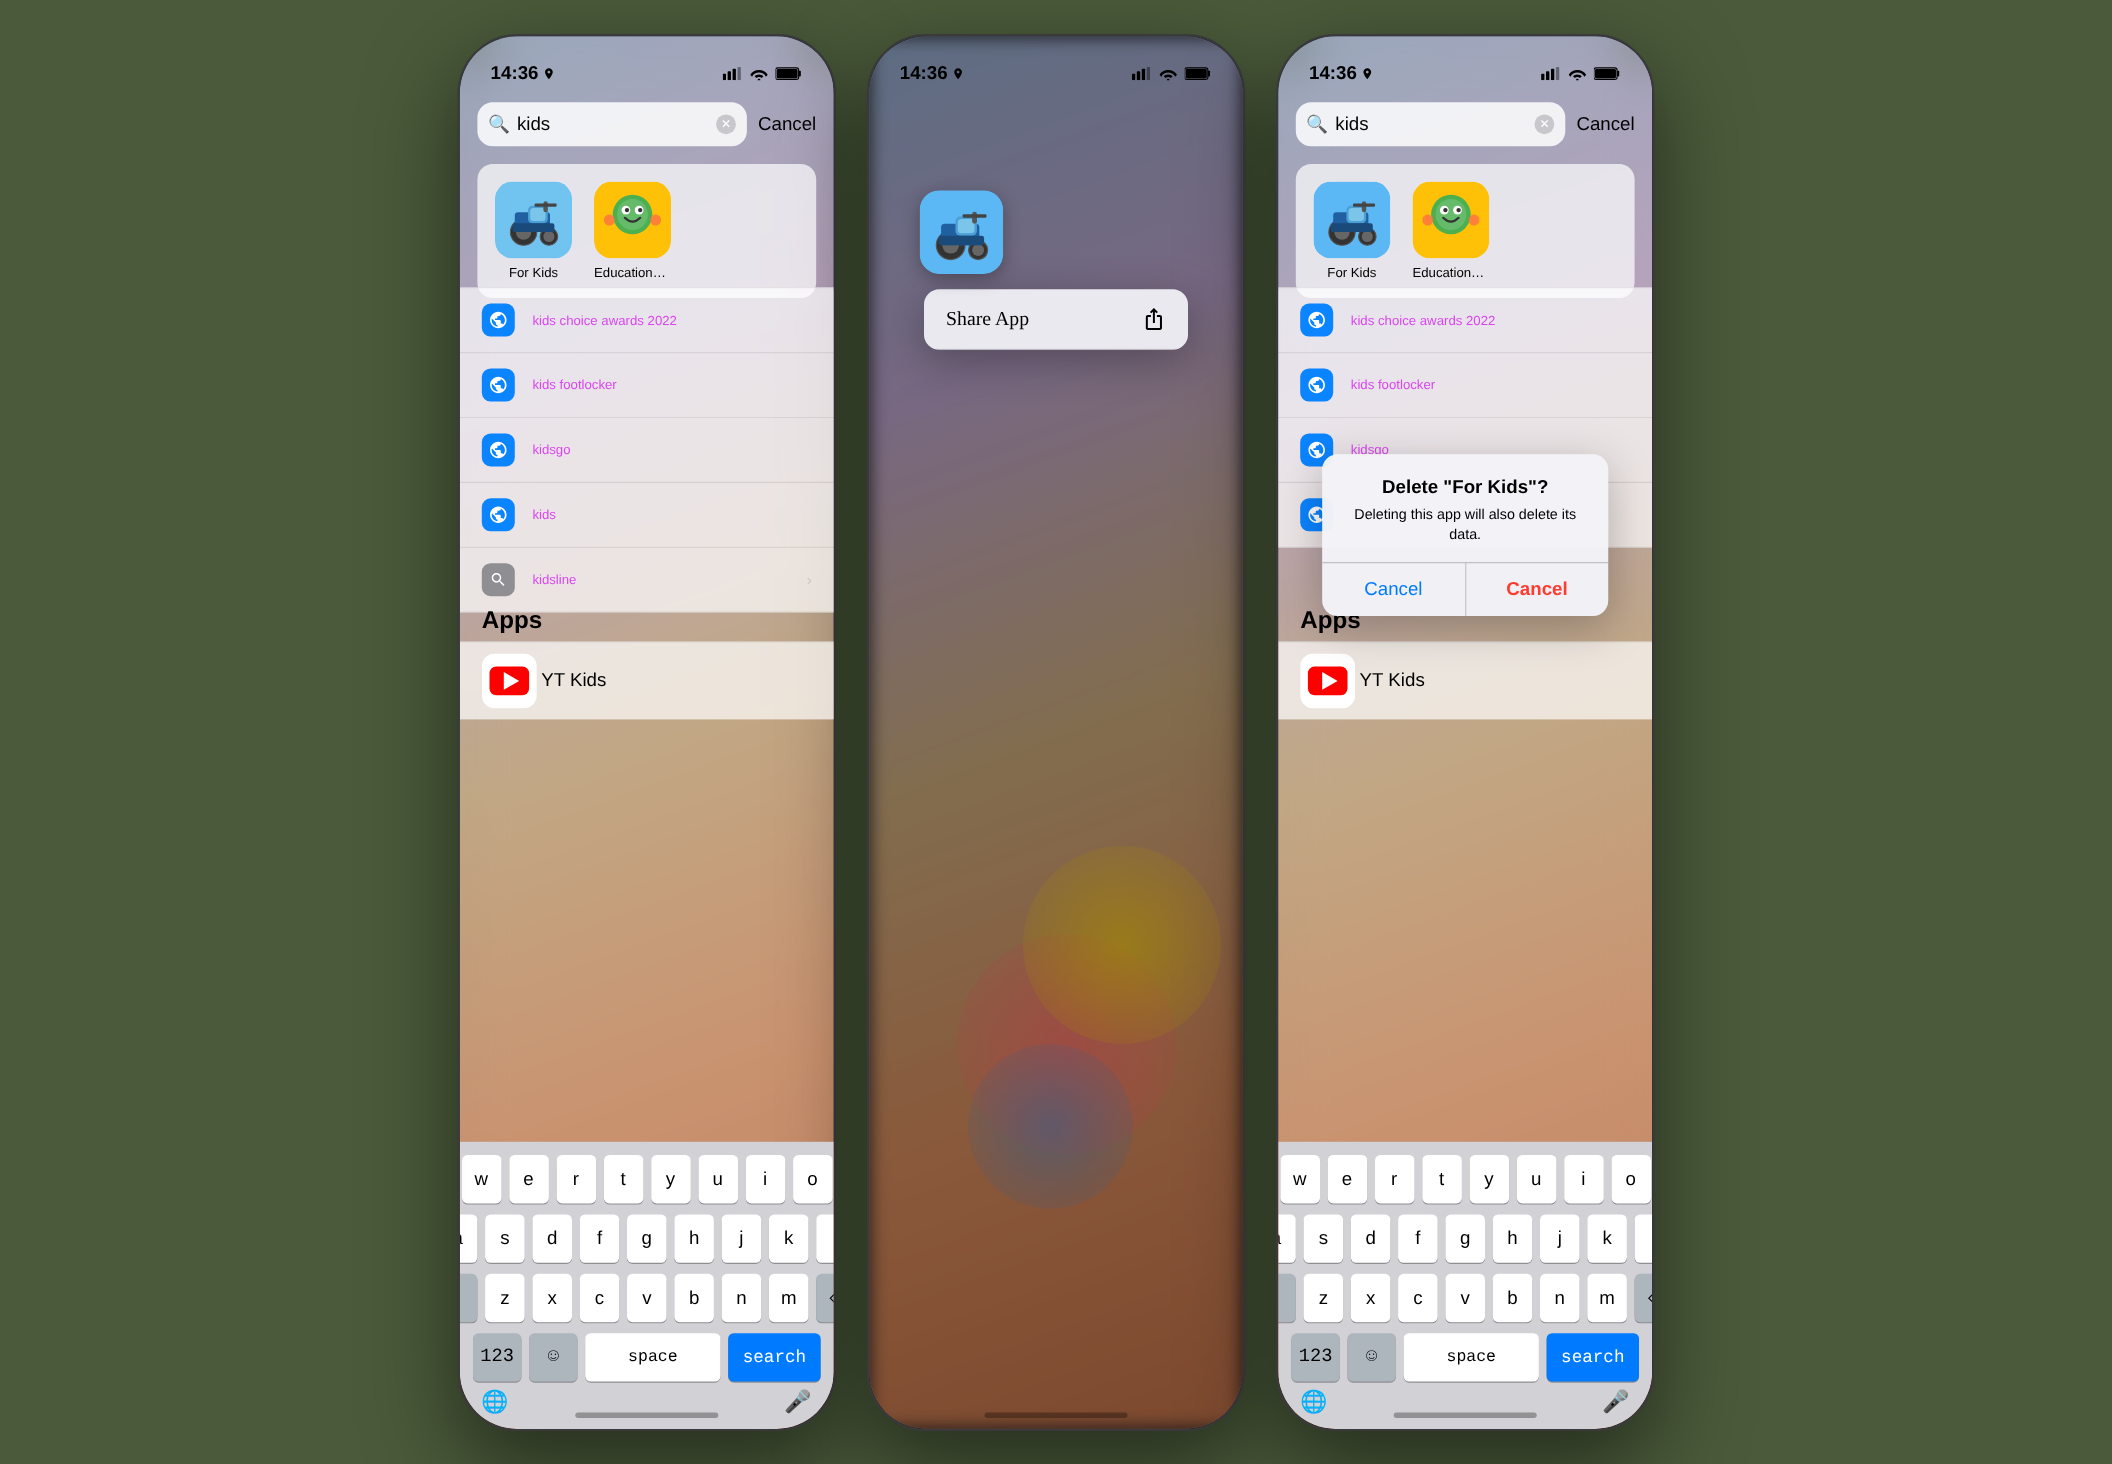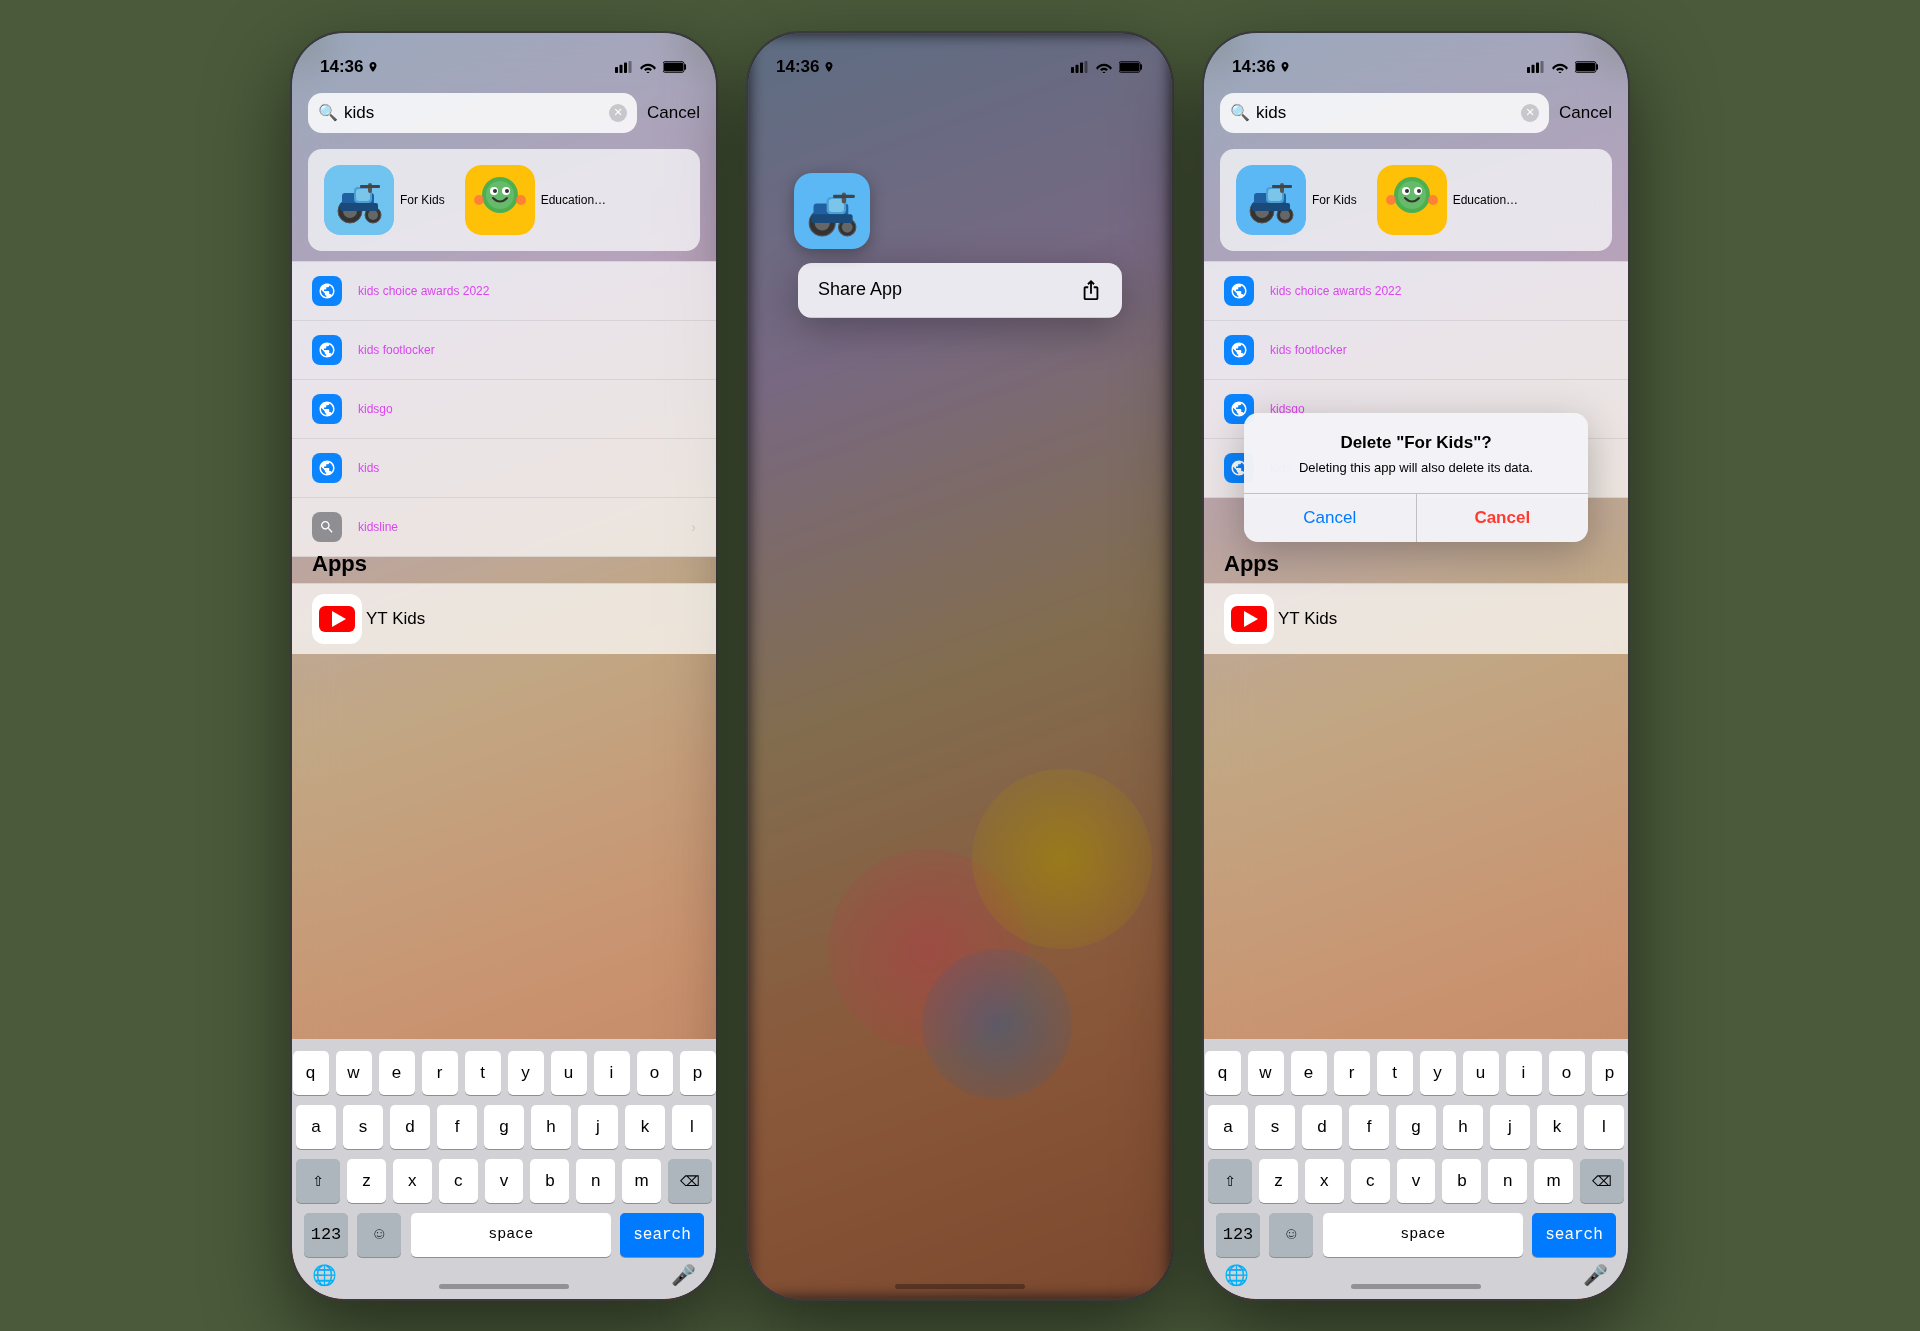--- a/index.html
+++ b/index.html
@@ -9,21 +9,21 @@
       background: #4a5a3a;
       display: flex;
       align-items: center;
       justify-content: center;
       gap: 28px;
       font-family: -apple-system, 'SF Pro Display', 'Helvetica Neue', sans-serif;
       overflow: hidden;
     }
 
     .phone-frame {
-      width: 428px;
+      width: 344px;
       height: 1270px;
       background: #1c1c1e;
       border-radius: 54px;
       border: 2px solid #3a3a3c;
       position: relative;
       overflow: hidden;
       box-shadow: 0 30px 80px rgba(0,0,0,0.5), inset 0 0 0 1px rgba(255,255,255,0.1);
     }
 
     
@@ -146,21 +146,21 @@
       background: rgba(255,255,255,0.7);
       border-radius: 14px;
       padding: 16px;
       display: flex;
       gap: 20px;
       z-index: 40;
     }
 
     .app-icon-item {
       display: flex;
-      flex-direction: row;
+      flex-direction: column;
       align-items: center;
       gap: 6px;
     }
 
     .app-icon {
       width: 70px;
       height: 70px;
       border-radius: 16px;
       overflow: hidden;
       position: relative;
@@ -401,20 +401,21 @@
     .context-menu-item {
       padding: 16px 20px;
       display: flex;
       align-items: center;
       justify-content: space-between;
       font-size: 18px;
     }
 
     .context-menu-item:first-child {
       border-bottom: 1px solid rgba(0,0,0,0.12);
+      font-family: Liberation Serif, serif;
     }
 
     .context-menu-item.delete {
       color: #ff3b30;
     }
 
     .context-app-icon {
       position: absolute;
       top: 140px;
       left: 46px;

